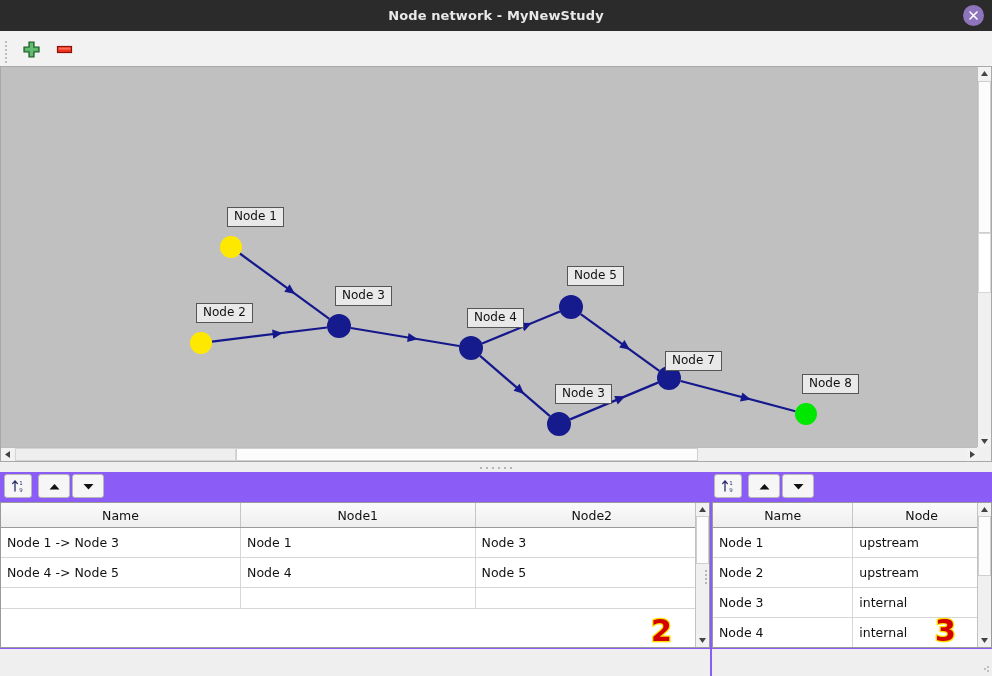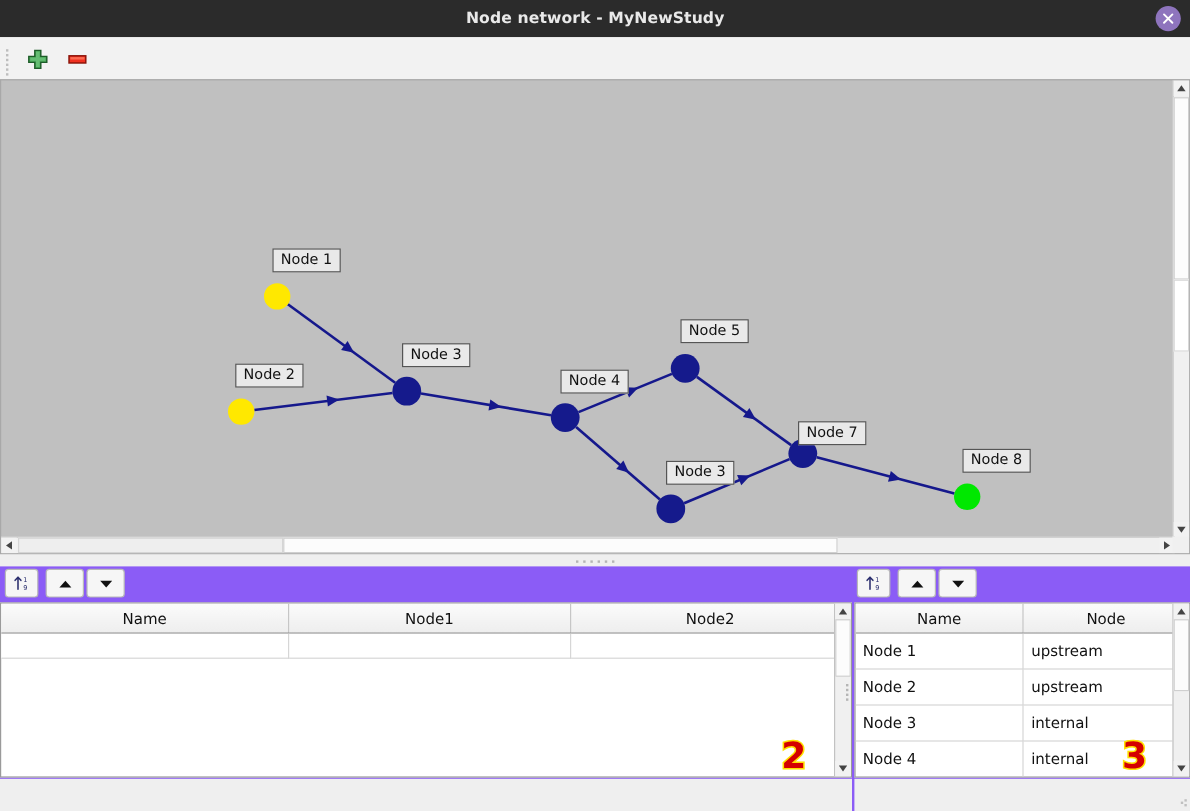--- a/index.html
+++ b/index.html
@@ -283,20 +283,30 @@
               <col style="width:229px">
             </colgroup>
           <thead>
               <tr id="links-head">
                 <th>Name</th>
                 <th>Node1</th>
                 <th>Node2</th>
               </tr>
             </thead>
           <tbody id="links-body">
+              <tr>
+                <td>Node 1 -&gt; Node 3</td>
+                <td>Node 1</td>
+                <td>Node 3</td>
+              </tr>
+              <tr>
+                <td>Node 4 -&gt; Node 5</td>
+                <td>Node 4</td>
+                <td>Node 5</td>
+              </tr>
               <tr class="empty">
                 <td>&nbsp;</td>
                 <td>&nbsp;</td>
                 <td>&nbsp;</td>
               </tr>
             </tbody>
         </table>
         <div class="tbl-vsb">
           <div class="sb-arrow" style="left:0;top:0;">
             <svg width="9" height="7" viewBox="0 0 9 7">

